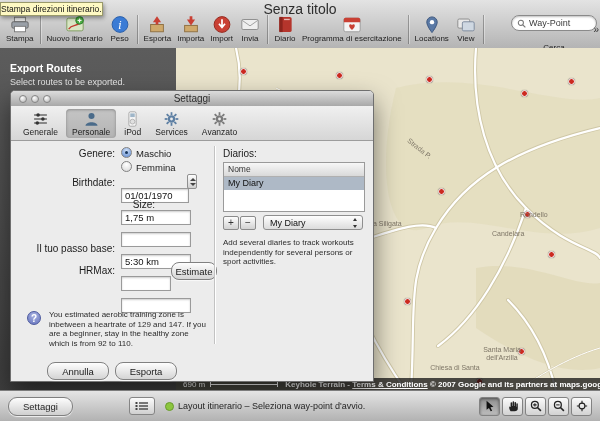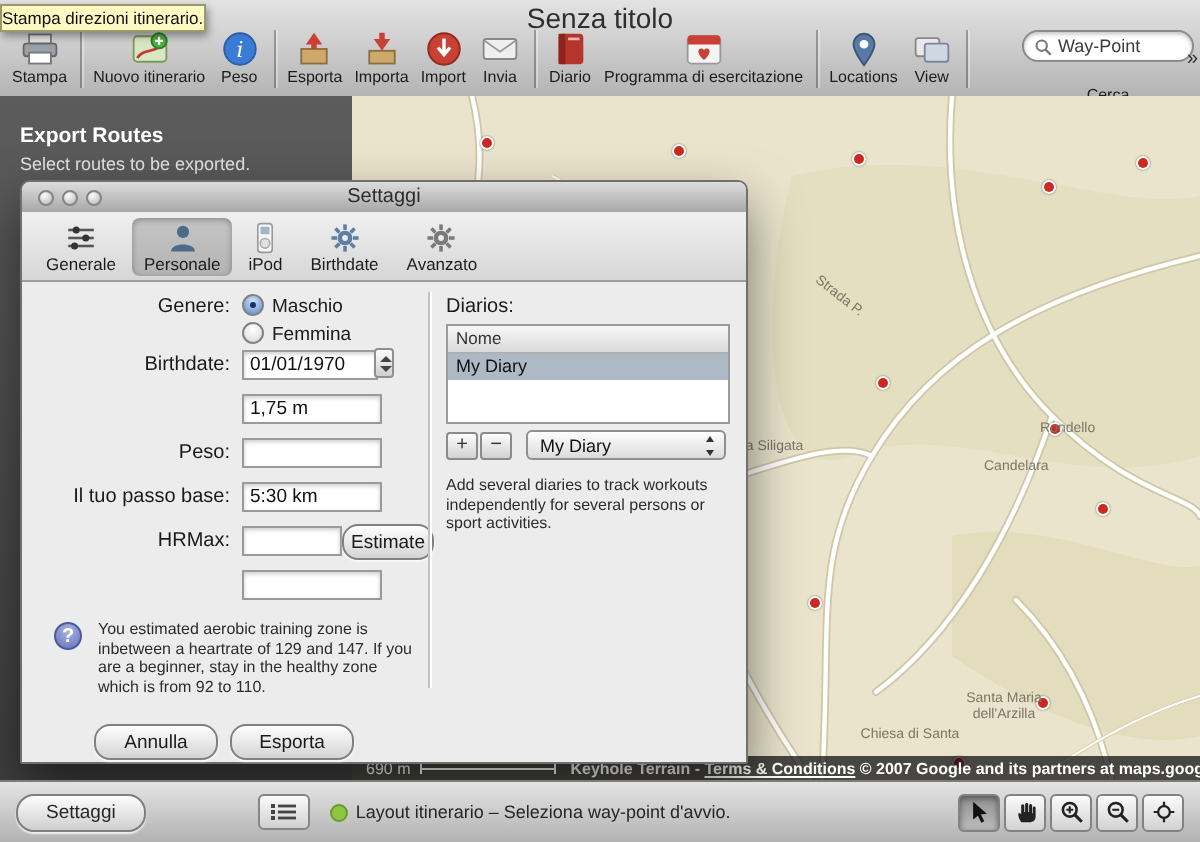--- a/index.html
+++ b/index.html
@@ -63,21 +63,21 @@
     background:linear-gradient(#f0f0f0,#d6d6d6);border-bottom:1px solid #9c9c9c;
     display:flex;align-items:center;padding-left:6px;gap:2px;}
   .tab{display:flex;flex-direction:column;align-items:center;font-size:8.5px;
     color:#1c1c1c;padding:2px 6px 1px;border-radius:4px;cursor:default;}
   .tab svg{width:17px;height:16px;}
   .tab.sel{background:rgba(0,0,0,.17);box-shadow:inset 0 1px 3px rgba(0,0,0,.3);}
   .s-content{position:absolute;top:49px;left:0;right:0;bottom:0;font-size:10px;}
   .flabel{position:absolute;width:104px;text-align:right;color:#1a1a1a;}
   .tfield{position:absolute;height:13px;background:#fff;border:1px solid #9a9a9a;
     box-shadow:inset 0 1px 2px rgba(0,0,0,.2);font-size:9.5px;line-height:13px;
-    padding:0 3px;color:#111;}
+    padding:0 3px;color:#111;margin-top:13px;}
   .radio{position:absolute;width:11px;height:11px;border-radius:50%;box-sizing:border-box;
     border:1px solid #828282;background:radial-gradient(circle at 50% 30%,#fff,#d6d6d6);}
   .radio.on{background:radial-gradient(circle at 50% 28%,#cfe0f7,#5c88d0);}
   .radio.on::after{content:"";position:absolute;left:3px;top:3px;width:3px;height:3px;
     border-radius:50%;background:#17355c;}
   .rlabel{position:absolute;font-size:9.5px;color:#1a1a1a;}
   .stepper{position:absolute;width:10px;height:15px;background:linear-gradient(#fdfdfd,#cfcfcf);
     border:1px solid #8f8f8f;border-radius:2px;box-sizing:border-box;}
   .stepper::before{content:"";position:absolute;left:2px;top:2.5px;border:3px solid transparent;
     border-bottom:3.5px solid #444;border-top:none;}
@@ -395,21 +395,21 @@
               <line x1="10" y1="15" x2="10" y2="18.5"></line>
               <line x1="1.5" y1="10" x2="5" y2="10"></line>
               <line x1="15" y1="10" x2="18.5" y2="10"></line>
               <line x1="4" y1="4" x2="6.5" y2="6.5"></line>
               <line x1="13.5" y1="13.5" x2="16" y2="16"></line>
               <line x1="4" y1="16" x2="6.5" y2="13.5"></line>
               <line x1="13.5" y1="6.5" x2="16" y2="4"></line>
             </g>
             <circle cx="10" cy="10" r="1.8" fill="#ececec"></circle>
           </svg>
-        <span>Birthdate</span>
+        <span>Services</span>
       </div>
       <div class="tab">
         <svg viewBox="0 0 20 20">
             <g fill="#7a7a7a">
               <circle cx="10" cy="10" r="4.6"></circle>
             </g>
             <g stroke="#7a7a7a" stroke-width="2.2">
               <line x1="10" y1="1.5" x2="10" y2="5"></line>
               <line x1="10" y1="15" x2="10" y2="18.5"></line>
               <line x1="1.5" y1="10" x2="5" y2="10"></line>
@@ -433,21 +433,20 @@
       <span class="radio" style="left:110px;top:21px;"></span>
       <span class="rlabel" style="left:125px;top:22px;">Femmina</span>
 
       <span class="flabel" style="left:0;top:37px;">Birthdate:</span>
       <span class="tfield" style="left:110px;top:35px;width:60px;">01/01/1970</span>
       <span class="stepper" style="left:176px;top:34px;"></span>
 
       <span class="flabel" style="left:0;top:59px;padding-left:40px;">Size:</span>
       <span class="tfield" style="left:110px;top:57px;width:62px;">1,75 m</span>
 
-      <span class="flabel" style="left:0;top:81px;">Peso:</span>
       <span class="tfield" style="left:110px;top:79px;width:62px;"></span>
 
       <span class="flabel" style="left:0;top:103px;">Il tuo passo base:</span>
       <span class="tfield" style="left:110px;top:101px;width:62px;">5:30 km</span>
 
       <span class="flabel" style="left:0;top:125px;">HRMax:</span>
       <span class="tfield" style="left:110px;top:123px;width:42px;"></span>
       <span class="abtn" style="left:160px;top:122px;width:44px;">Estimate</span>
 
       <span class="tfield" style="left:110px;top:145px;width:62px;"></span>

